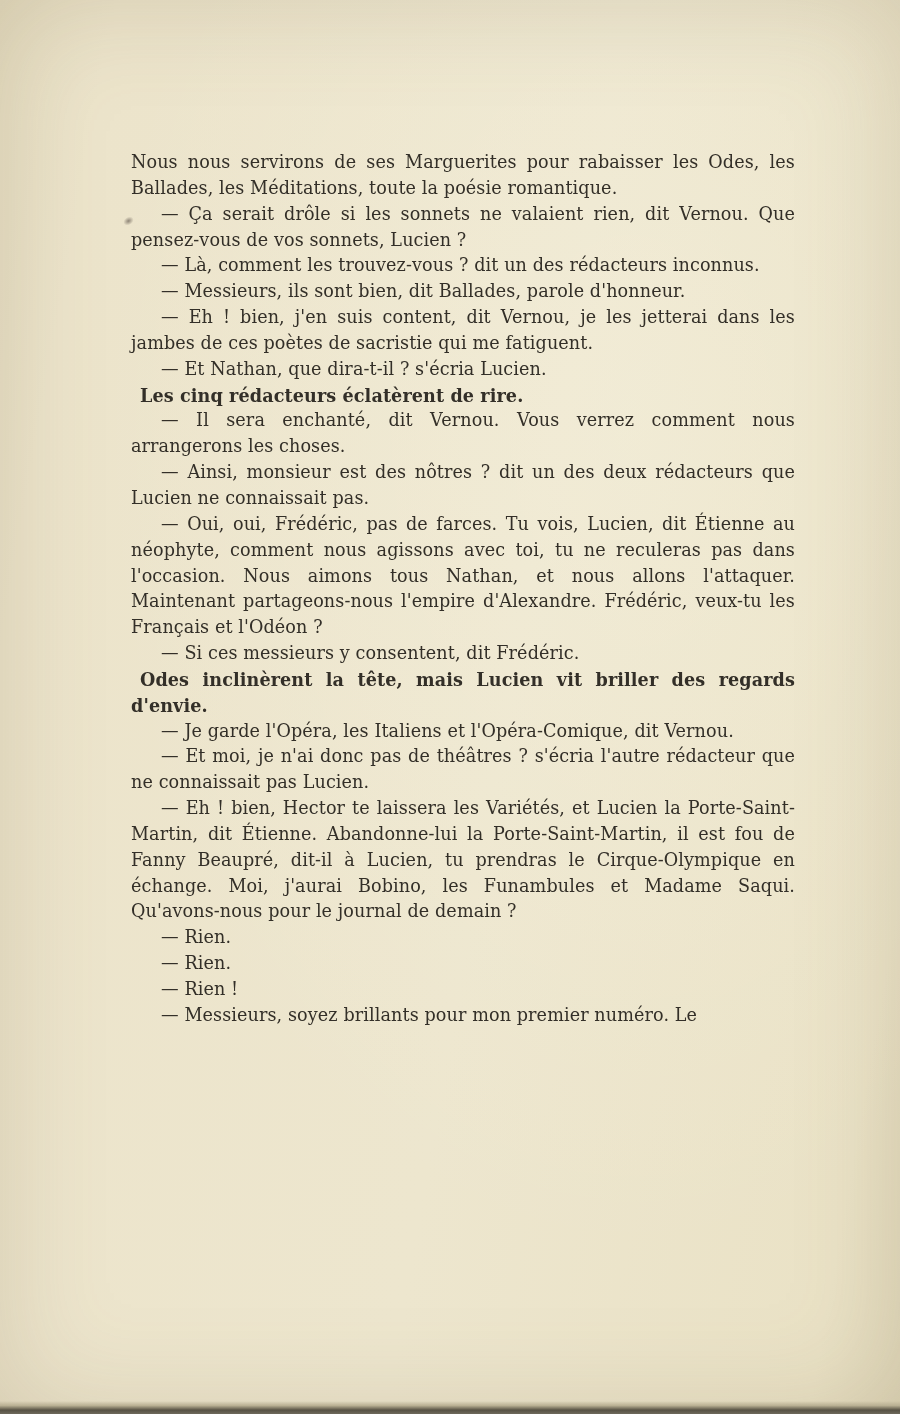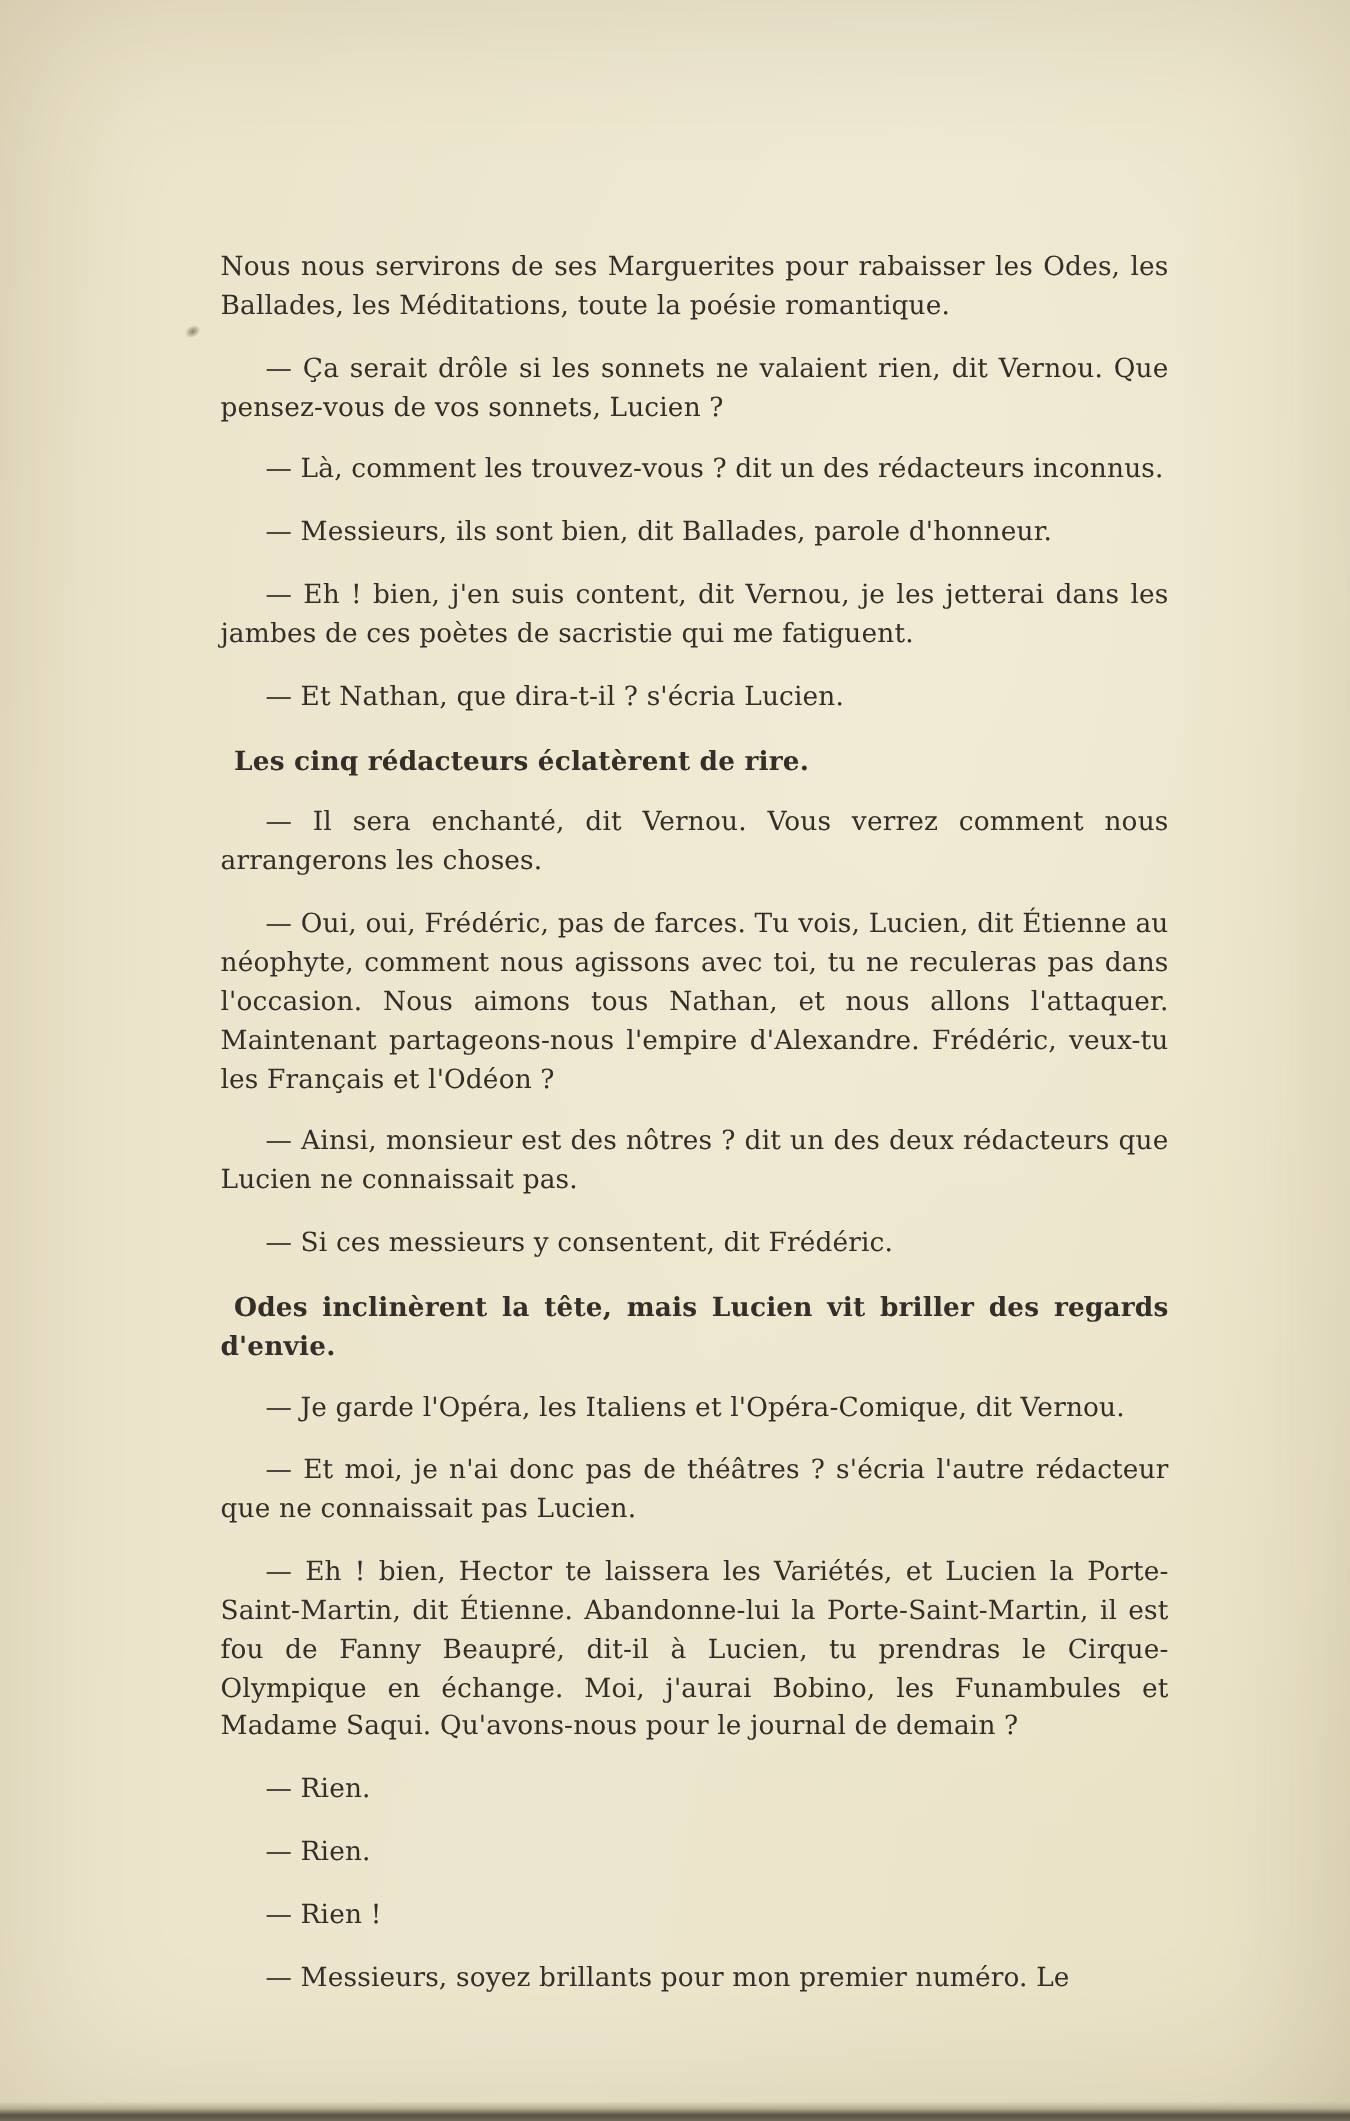--- a/index.html
+++ b/index.html
@@ -69,21 +69,21 @@
     word-spacing: 5px;
     padding-top: 3px;
   }
   .bodytext {
     font-size: 17.6px;
     line-height: 25.85px;
     text-align: justify;
     letter-spacing: 0.1px;
   }
   .bodytext p {
-    margin: 16px;
+    margin: 0;
     padding: 0;
   }
   .ind-none     { text-indent: 0; }
   .ind-dialogue { text-indent: 30px; }
   .ind-narr     { text-indent: 9px; font-weight: bold; }
 </style>
 </head>
 <body>
 
 <div class="scan">
@@ -95,22 +95,22 @@
 
     <div class="bodytext">
       <p class="ind-none">Nous nous servirons de ses Marguerites pour rabaisser les Odes, les Ballades, les Méditations, toute la poésie romantique.</p>
       <p class="ind-dialogue">— Ça serait drôle si les sonnets ne valaient rien, dit Vernou. Que pensez-vous de vos sonnets, Lucien ?</p>
       <p class="ind-dialogue">— Là, comment les trouvez-vous ? dit un des rédacteurs inconnus.</p>
       <p class="ind-dialogue">— Messieurs, ils sont bien, dit Ballades, parole d'honneur.</p>
       <p class="ind-dialogue">— Eh ! bien, j'en suis content, dit Vernou, je les jetterai dans les jambes de ces poètes de sacristie qui me fatiguent.</p>
       <p class="ind-dialogue">— Et Nathan, que dira-t-il ? s'écria Lucien.</p>
       <p class="ind-narr">Les cinq rédacteurs éclatèrent de rire.</p>
       <p class="ind-dialogue">— Il sera enchanté, dit Vernou. Vous verrez comment nous arrangerons les choses.</p>
+      <p class="ind-dialogue">— Ainsi, monsieur est des nôtres ? dit un des deux rédacteurs que Lucien ne connaissait pas.</p>
       <p class="ind-dialogue">— Oui, oui, Frédéric, pas de farces. Tu vois, Lucien, dit Étienne au néophyte, comment nous agissons avec toi, tu ne reculeras pas dans l'occasion. Nous aimons tous Nathan, et nous allons l'attaquer. Maintenant partageons-nous l'empire d'Alexandre. Frédéric, veux-tu les Français et l'Odéon ?</p>
-      <p class="ind-dialogue">— Ainsi, monsieur est des nôtres ? dit un des deux rédacteurs que Lucien ne connaissait pas.</p>
       <p class="ind-dialogue">— Si ces messieurs y consentent, dit Frédéric.</p>
       <p class="ind-narr">Odes inclinèrent la tête, mais Lucien vit briller des regards d'envie.</p>
       <p class="ind-dialogue">— Je garde l'Opéra, les Italiens et l'Opéra-Comique, dit Vernou.</p>
       <p class="ind-dialogue">— Et moi, je n'ai donc pas de théâtres ? s'écria l'autre rédacteur que ne connaissait pas Lucien.</p>
       <p class="ind-dialogue">— Eh ! bien, Hector te laissera les Variétés, et Lucien la Porte-Saint-Martin, dit Étienne. Abandonne-lui la Porte-Saint-Martin, il est fou de Fanny Beaupré, dit-il à Lucien, tu prendras le Cirque-Olympique en échange. Moi, j'aurai Bobino, les Funambules et Madame Saqui. Qu'avons-nous pour le journal de demain ?</p>
       <p class="ind-dialogue">— Rien.</p>
       <p class="ind-dialogue">— Rien.</p>
       <p class="ind-dialogue">— Rien !</p>
       <p class="ind-dialogue">— Messieurs, soyez brillants pour mon premier numéro. Le</p>
     </div>

